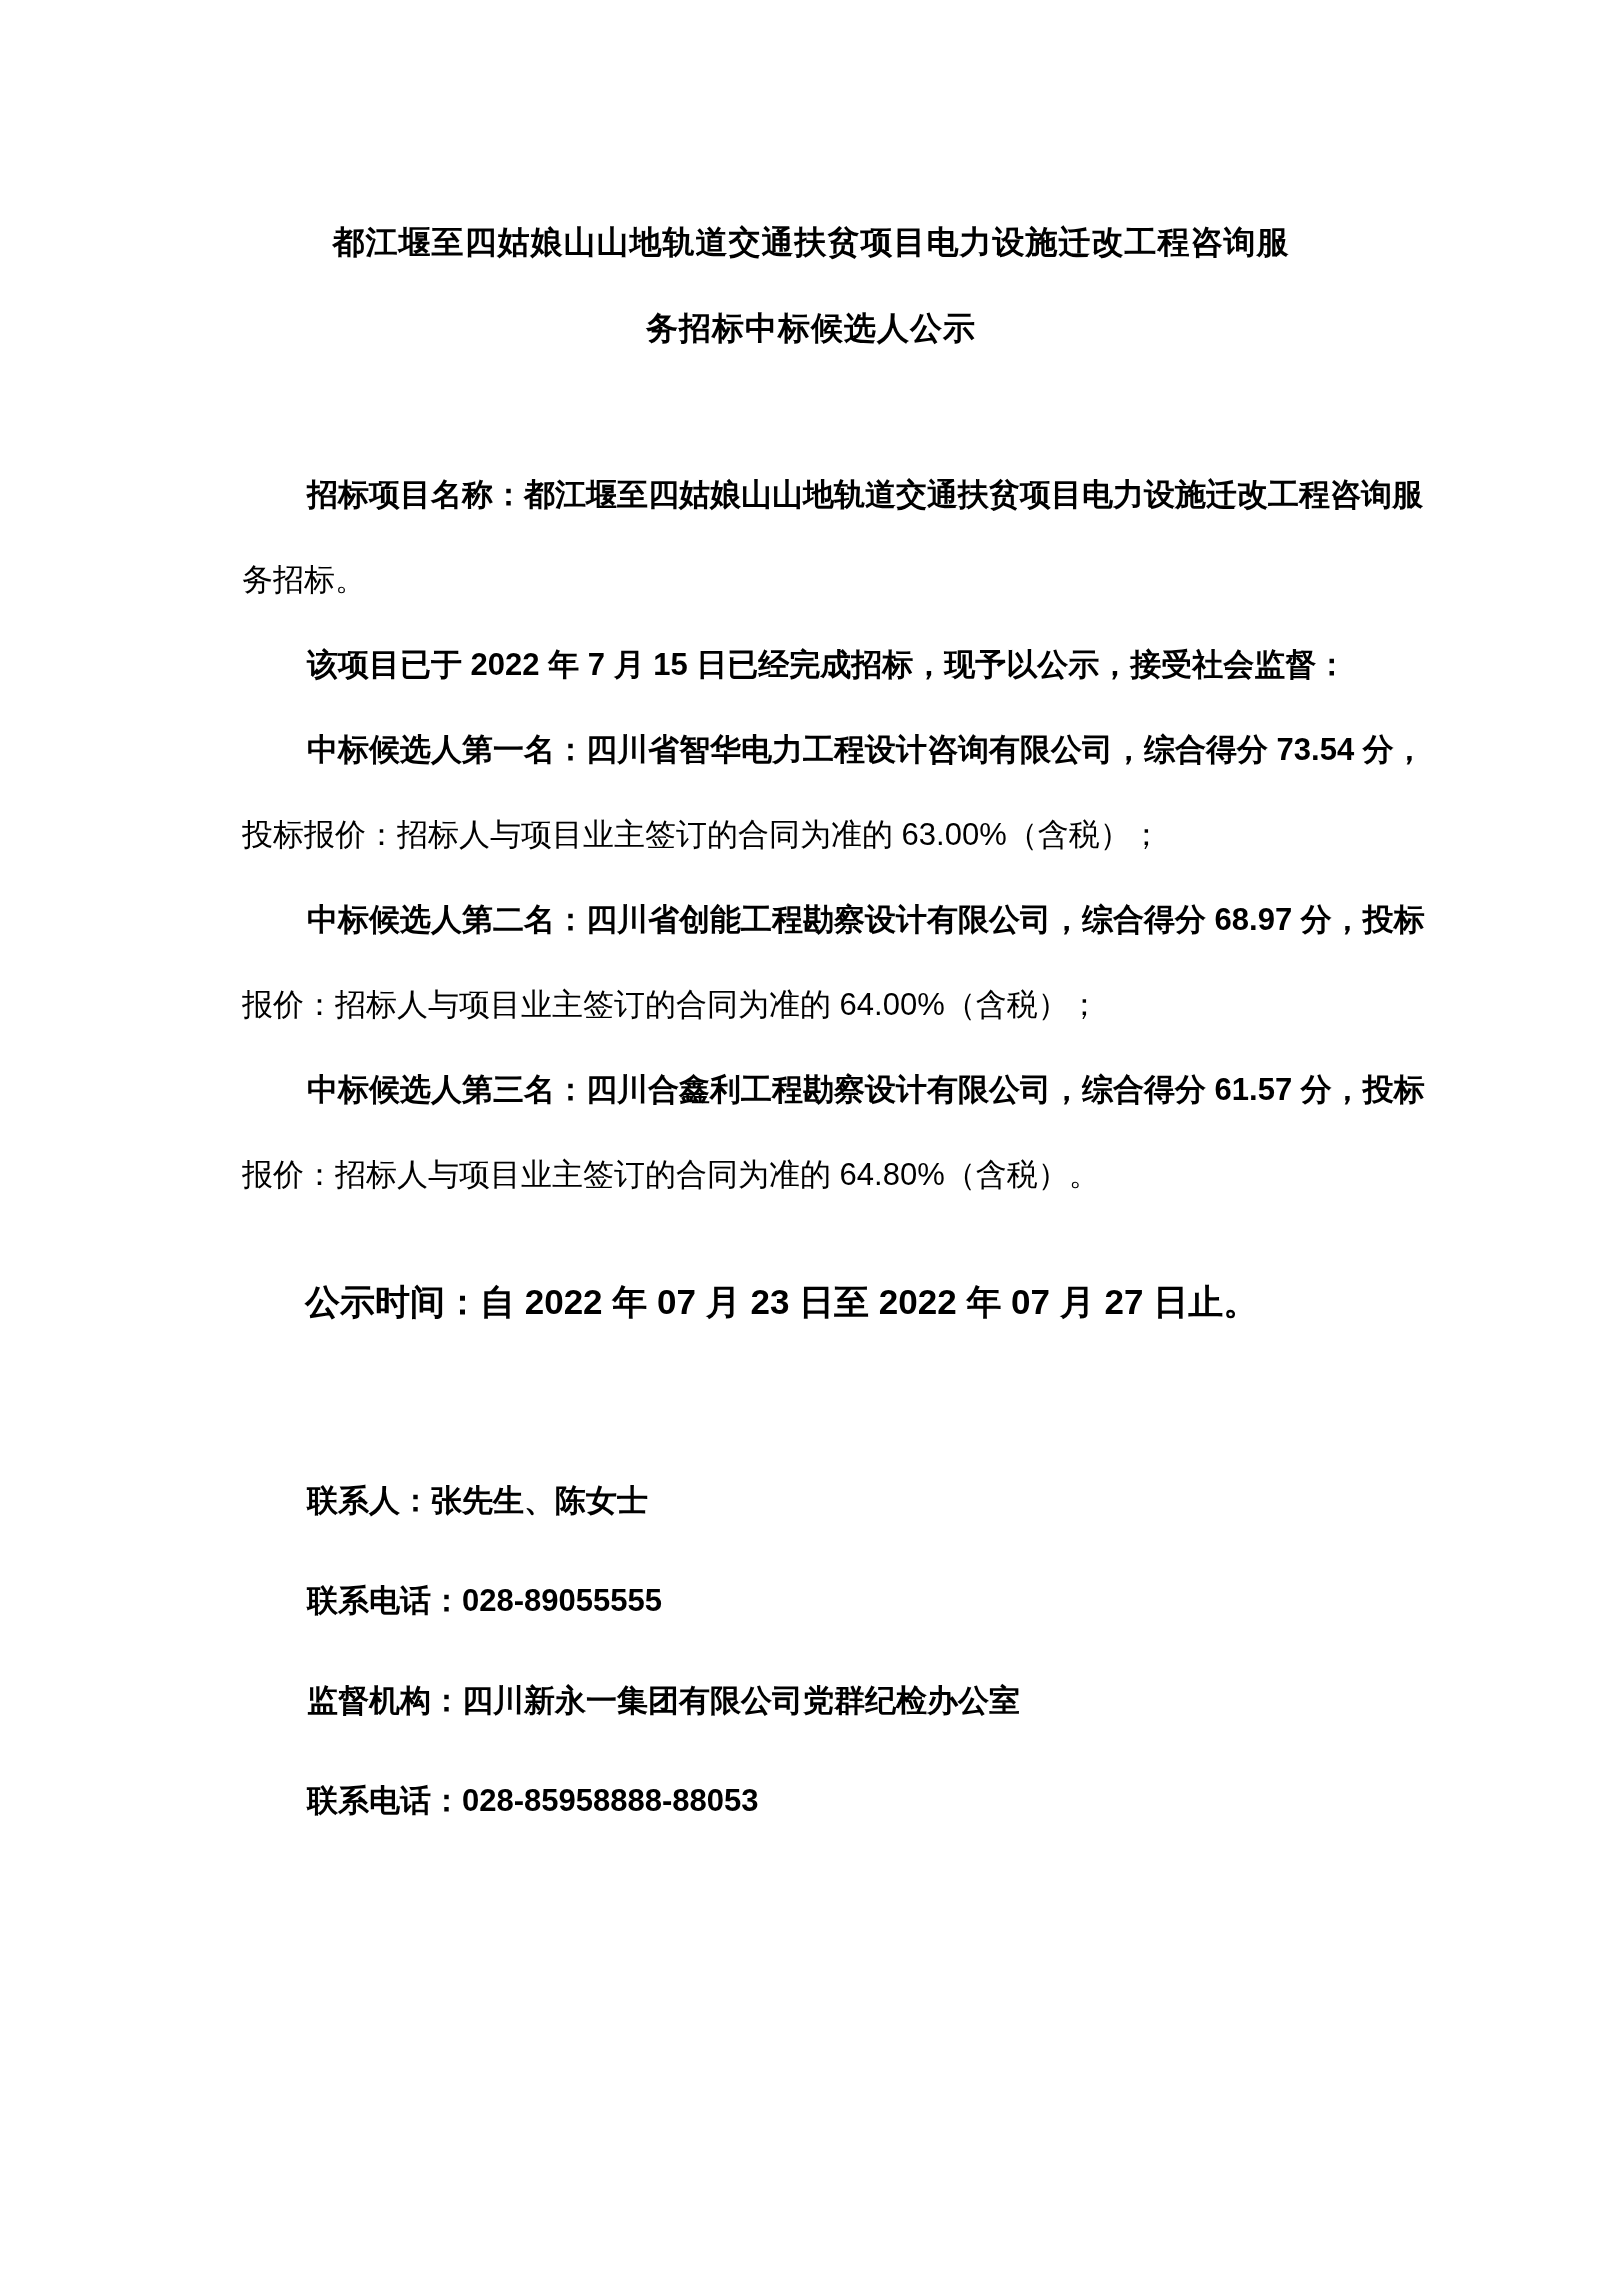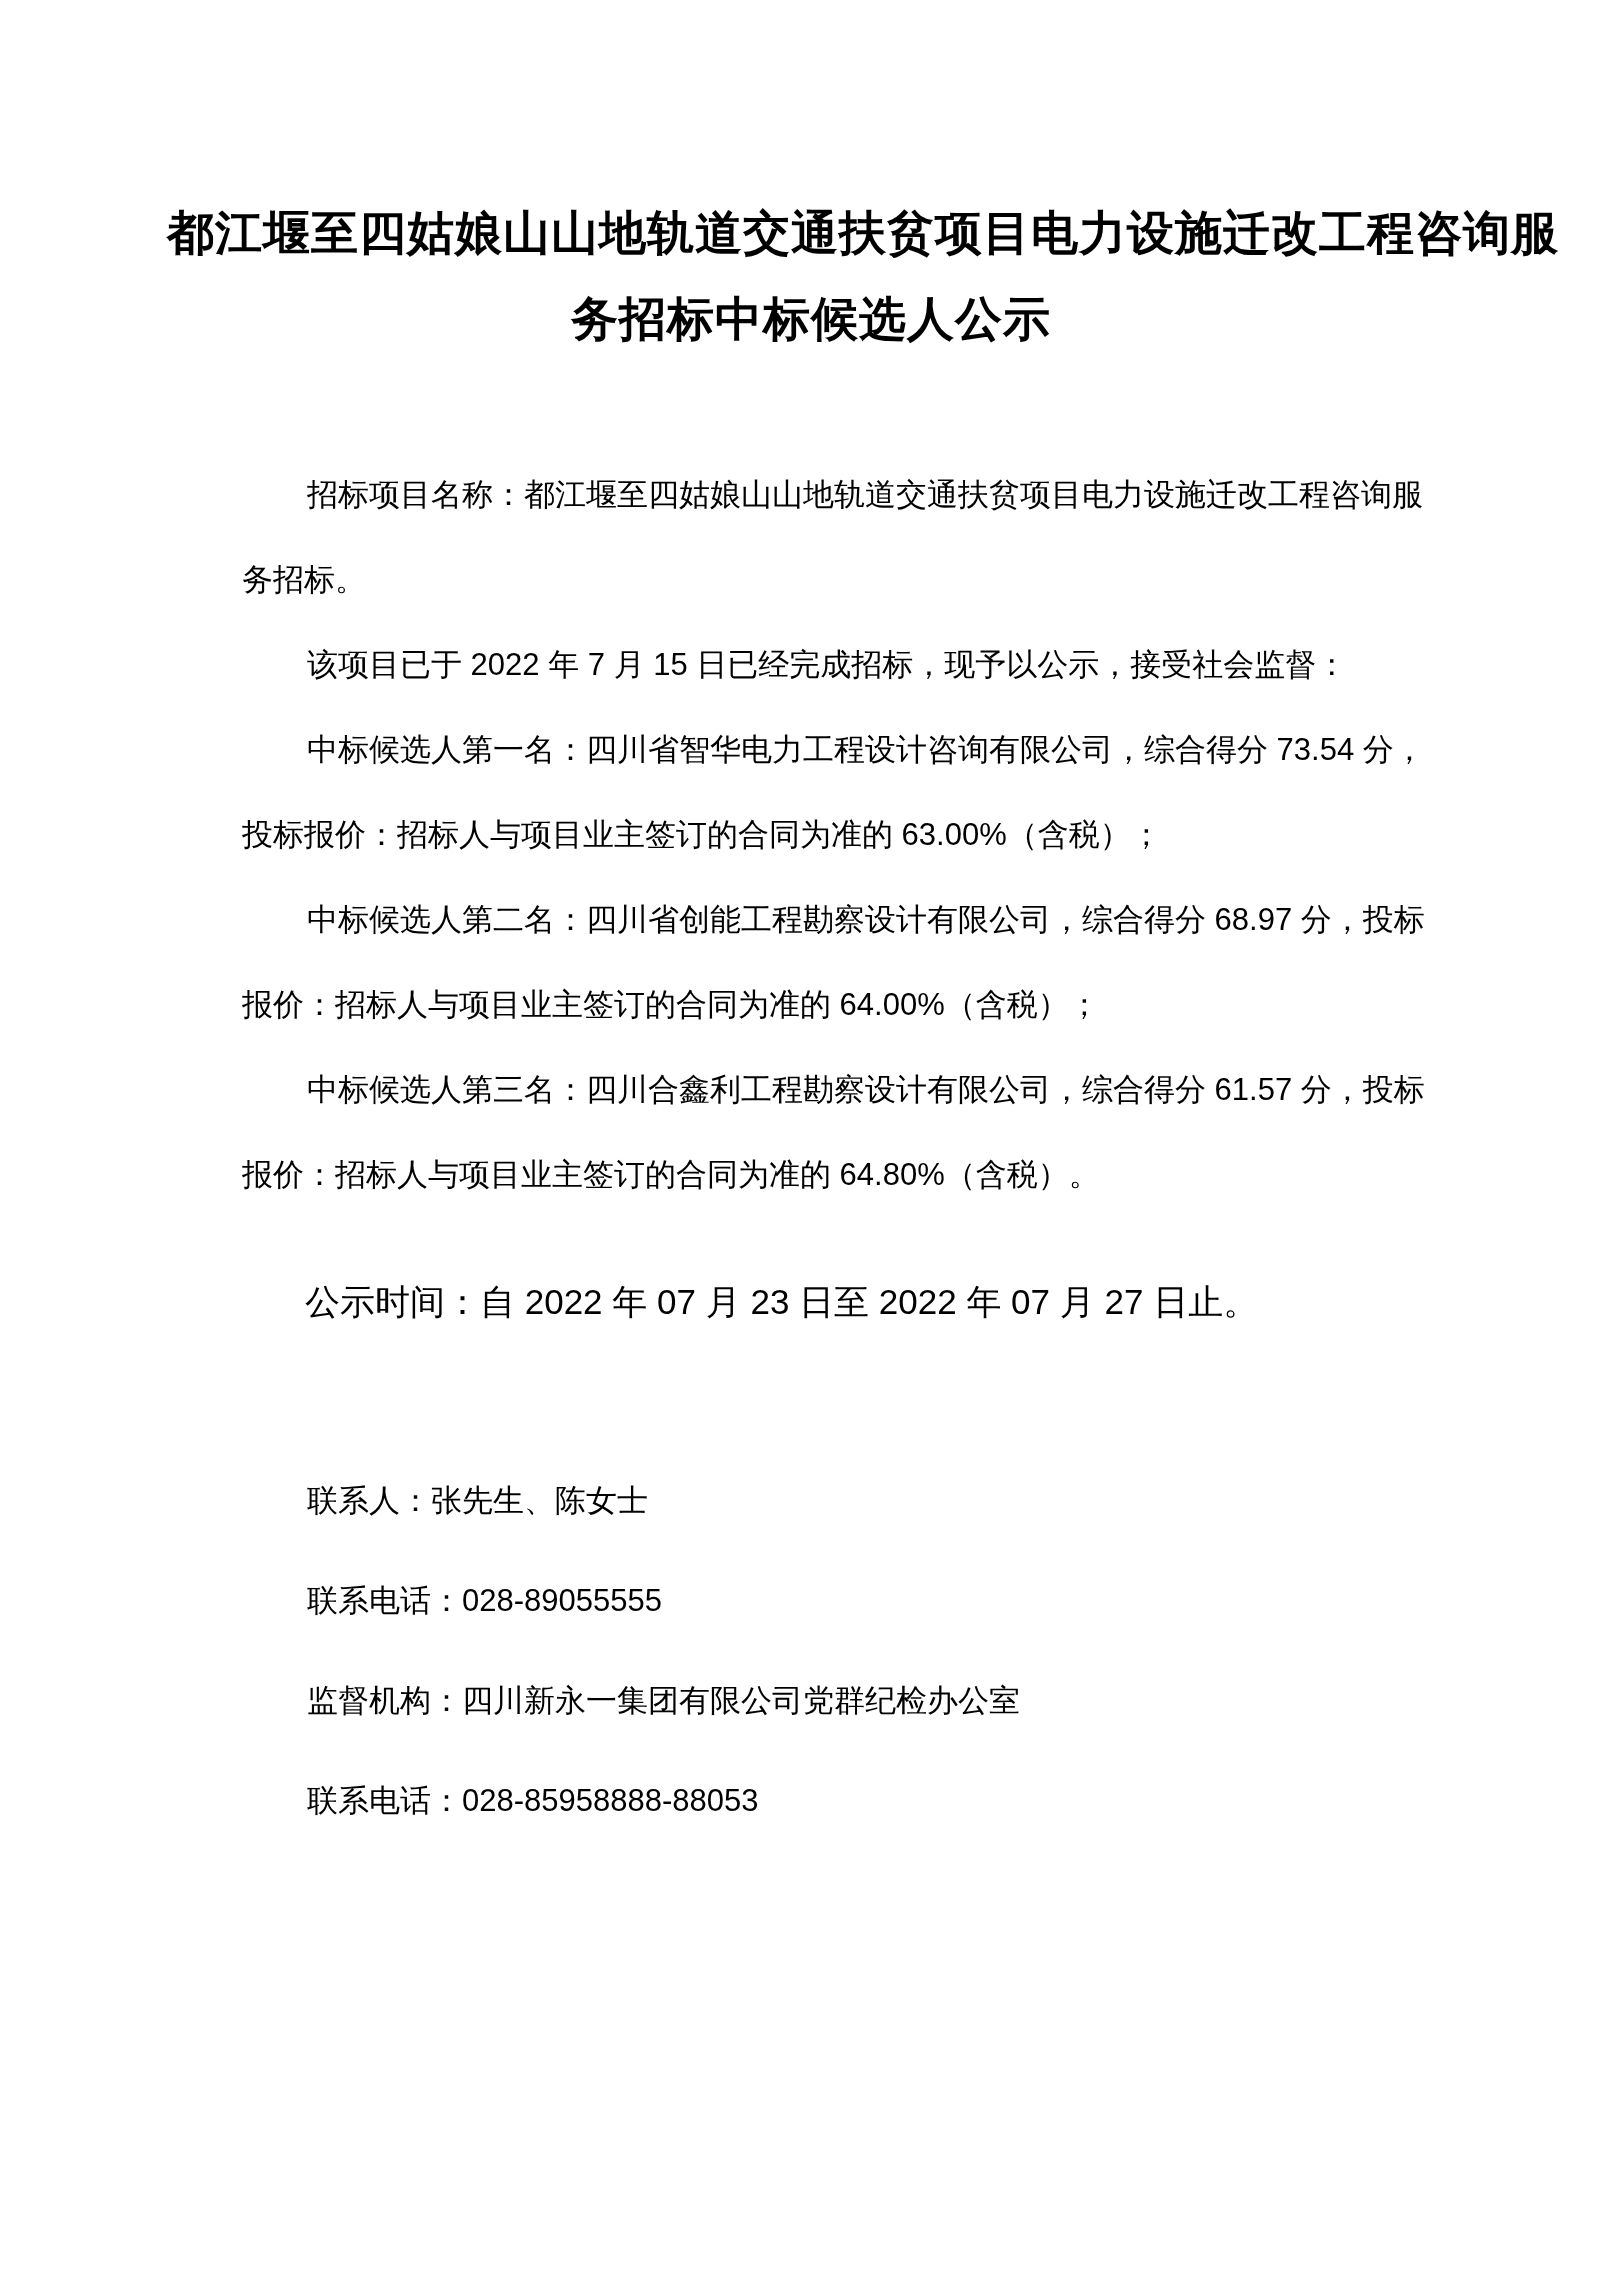--- a/index.html
+++ b/index.html
@@ -11,43 +11,44 @@
     position: relative;
     width: 1621px;
     height: 2293px;
     background: #ffffff;
     color: #000000;
     font-family: "Liberation Sans", sans-serif;
     overflow: hidden;
   }
   .doc-title {
     position: absolute;
-    top: 190px;
+    top: 199px;
     left: 167px;
     width: 1288px;
     margin: 0;
-    font-size: 47px;
+    font-size: 32px;
     font-weight: 700;
     line-height: 86px;
     text-align: center;
     letter-spacing: 1px;
   }
   .body-block {
     position: absolute;
     top: 452px;
     left: 242px;
     width: 1176px;
     font-size: 31px;
     line-height: 85px;
   }
   .line {
     white-space: nowrap;
   }
   .indent {
     padding-left: 65px;
+    font-weight: bold;
   }
   .notice-block {
     position: absolute;
     top: 1259px;
     left: 240px;
     width: 1176px;
     font-size: 35px;
     line-height: 85px;
   }
   .contact-block {

